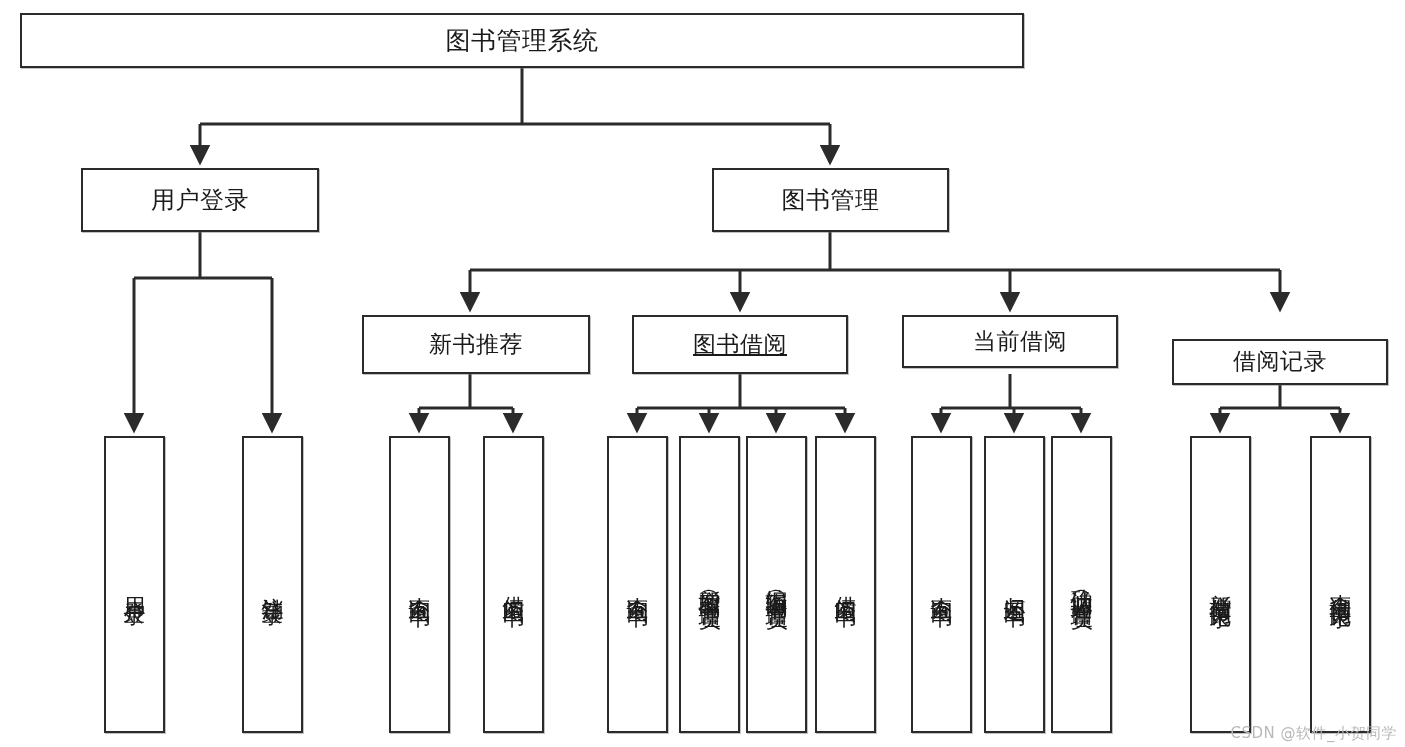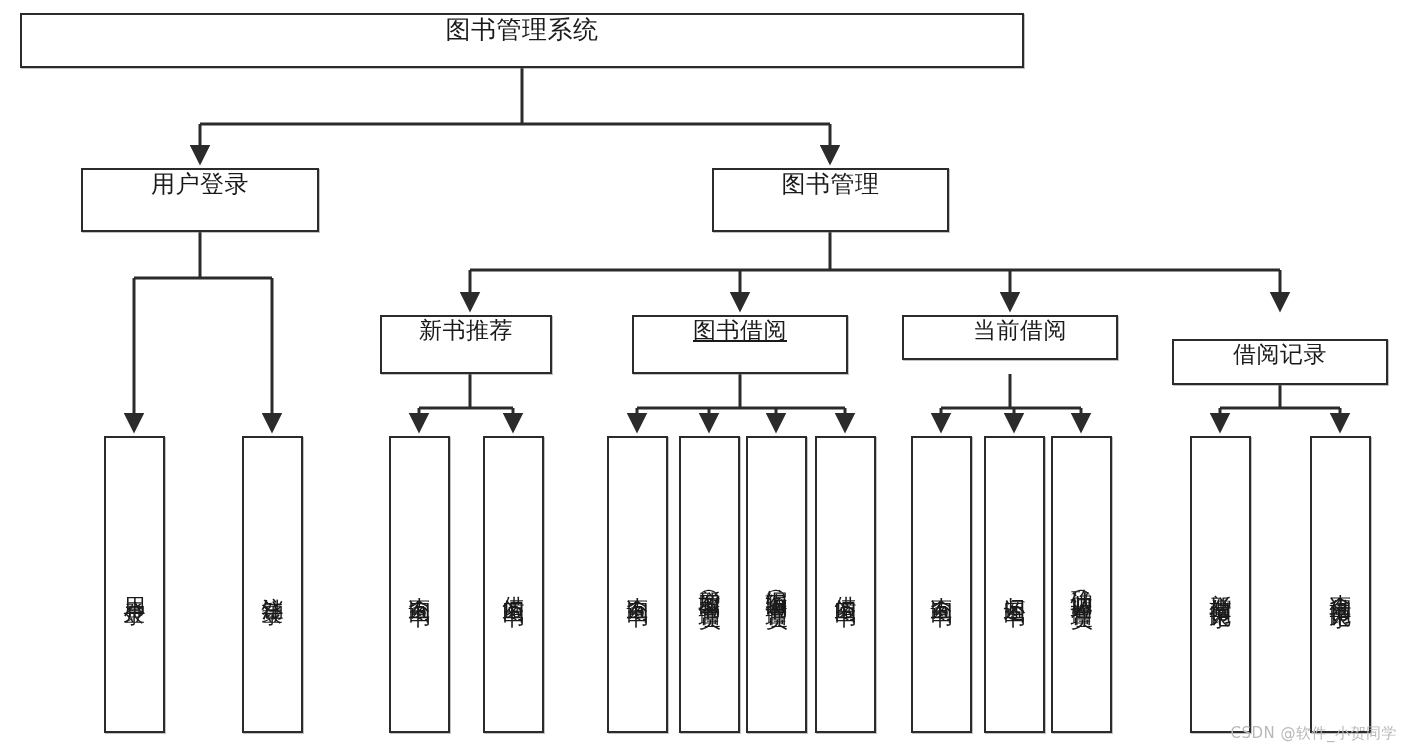--- a/index.html
+++ b/index.html
@@ -27,21 +27,21 @@
     width: 1405px;
     height: 747px;
     pointer-events: none;
   }
   .node {
     position: absolute;
     box-sizing: border-box;
     background: #ffffff;
     border: 2.5px solid #2b2b2b;
     display: flex;
-    align-items: flex-start;
+    align-items: center;
     justify-content: center;
     text-align: center;
     color: #1a1a1a;
     box-shadow: 1px 1px 0 rgba(120,120,120,0.45);
   }
   .node .label {
     display: block;
     line-height: 1.18;
     letter-spacing: 0.5px;
   }
@@ -136,27 +136,27 @@
     <span class="label">图书管理系统</span>
   </div>
 
   <div class="node node-l2" style="left:81px; top:168px; width:238px; height:64px;">
     <span class="label">用户登录</span>
   </div>
   <div class="node node-l2" style="left:712px; top:168px; width:237px; height:64px;">
     <span class="label">图书管理</span>
   </div>
 
-  <div class="node node-l3" style="left:362px; top:315px; width:172px; height:59px;margin-left:18px;">
+  <div class="node node-l3" style="left:362px; top:315px; width:228px; height:59px;">
     <span class="label">新书推荐</span>
   </div>
   <div class="node node-l3" style="left:632px; top:315px; width:216px; height:59px;text-decoration:underline;">
     <span class="label">图书借阅</span>
   </div>
-  <div class="node node-l3" style="left:902px; top:315px; width:216px; height:45px;padding-left:20px;">
+  <div class="node node-l3" style="left:902px; top:315px; width:216px; height:53px;padding-left:20px;">
     <span class="label">当前借阅</span>
   </div>
   <div class="node node-l3" style="left:1172px; top:315px; width:216px; height:46px;margin-top:24px;">
     <span class="label">借阅记录</span>
   </div>
 
   <div class="node node-leaf" style="left:104px; top:436px; width:61px; height:297px;">
     <span class="label">用户登录</span>
   </div>
   <div class="node node-leaf" style="left:242px; top:436px; width:61px; height:297px;">

